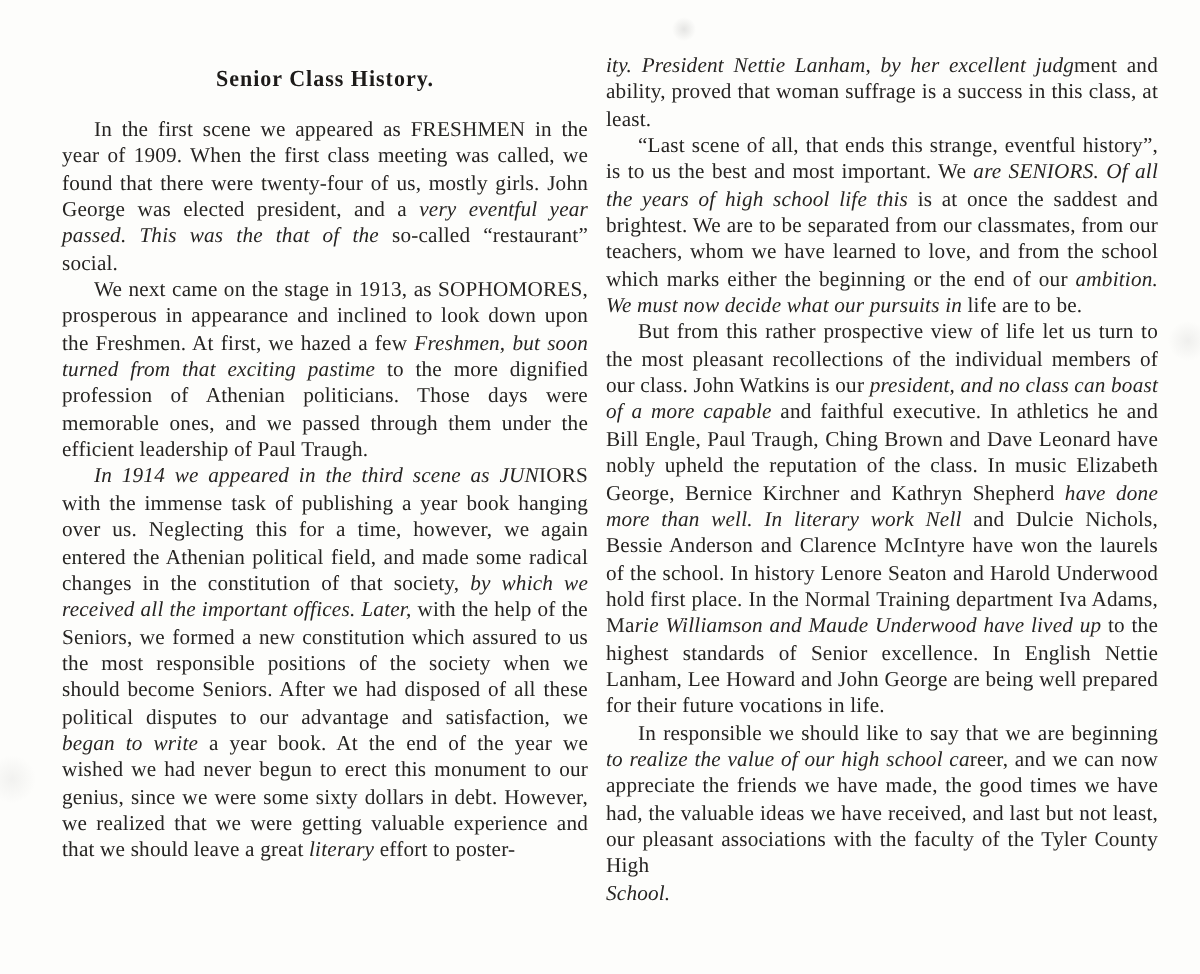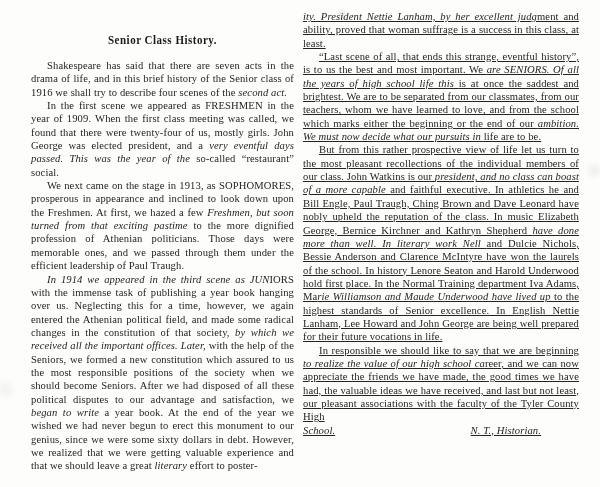--- a/index.html
+++ b/index.html
@@ -16,57 +16,56 @@
   }
   .col{
     position:absolute;
     font-size:10.6px;
     line-height:13.35px;
     text-align:justify;
     text-justify:inter-word;
     letter-spacing:.1px;
   }
   .col-left{left:31px;top:30px;width:263px;}
-  .col-right{left:303px;top:10px;width:276px;text-decoration:underline;}
+  .col-right{left:303px;top:27px;width:276px;}
   .title{
     font-family:Liberation Serif, serif;
     font-weight:bold;
     font-size:11px;
     line-height:20px;
     text-align:center;
     letter-spacing:.5px;
     margin:0 0 9px 0;
     color:#1d1b19;
     transform:scaleY(1.05);
   }
   p.para{margin:0;padding:0;}
   p.indent{text-indent:16px;}
   .it{font-style:italic;}
   .closing-line{
     display:flex;
     justify-content:space-between;
     font-style:italic;
+    flex-direction:column;
   }
   .closing-word{padding-left:0;}
   .signature{padding-right:38px;}
 </style>
 </head>
 <body>
 
 <div class="page">
   <div class="col col-left">
     <h1 class="title">Senior Class History.</h1>
-  <p class="para indent"><span>Shakespeare has said that there are seven acts in the drama of life, and in this brief history of the Senior class of 1916 we shall try to describe four scenes of the </span><span class="it">second act.</span></p>
-      <p class="para indent"><span>In the first scene we appeared as FRESHMEN in the year of 1909.  When the first class meeting was called, we found that there were twenty-four of us, mostly girls.  John George was elected president, and a </span><span class="it">very eventful days passed.  This was the year of the </span><span>so-called “restaurant” social.</span></p>
+      <p class="para indent"><span>In the first scene we appeared as FRESHMEN in the year of 1909.  When the first class meeting was called, we found that there were twenty-four of us, mostly girls.  John George was elected president, and a </span><span class="it">very eventful year passed.  This was the that of the </span><span>so-called “restaurant” social.</span></p>
       <p class="para indent"><span>We next came on the stage in 1913, as SOPHOMORES, prosperous in appearance and inclined to look down upon the Freshmen.  At first, we hazed a few </span><span class="it">Freshmen, but soon turned from that exciting pastime </span><span>to the more dignified profession of Athenian politicians.  Those days were memorable ones, and we passed through them under the efficient leadership of Paul Traugh.</span></p>
       <p class="para indent"><span class="it">In 1914 we appeared in the third scene as JUN</span><span>IORS with the immense task of publishing a year book hanging over us.  Neglecting this for a time, however, we again entered the Athenian political field, and made some radical changes in the constitution of that society, </span><span class="it">by which we received all the important offices.  Later, </span><span>with the help of the Seniors, we formed a new constitution which assured to us the most responsible positions of the society when we should become Seniors.  After we had disposed of all these political disputes to our advantage and satisfaction, we </span><span class="it">began to write </span><span>a year book.  At the end of the year we wished we had never begun to erect this monument to our genius, since we were some sixty dollars in debt.  However, we realized that we were getting valuable experience and that we should leave a great </span><span class="it">literary </span><span>effort to poster-</span></p>
     </div>
   <div class="col col-right">
   <p class="para"><span class="it">ity.  President Nettie Lanham, by her excellent judg</span><span>ment and ability, proved that woman suffrage is a success in this class, at least.</span></p>
       <p class="para indent"><span>“Last scene of all, that ends this strange, eventful history”, is to us the best and most important.  We </span><span class="it">are SENIORS.  Of all the years of high school life this </span><span>is at once the saddest and brightest.  We are to be separated from our classmates, from our teachers, whom we have learned to love, and from the school which marks either the beginning or the end  of our </span><span class="it">ambition.  We must now decide what our pursuits in </span><span>life are to be.</span></p>
       <p class="para indent"><span>But from this rather prospective view of life let us turn to the most pleasant recollections of the individual members of our class.  John  Watkins is our </span><span class="it">president, and no class can boast of a more capable </span><span>and faithful executive.  In athletics he and Bill Engle, Paul Traugh, Ching Brown and Dave Leonard have nobly upheld the reputation of the class.  In music Elizabeth George, Bernice Kirchner and Kathryn Shepherd </span><span class="it">have done more than well.  In literary work Nell </span><span>and Dulcie Nichols, Bessie Anderson and Clarence McIntyre have won the laurels of the school.  In history Lenore Seaton and Harold Underwood hold first place.  In the Normal Training department Iva Adams, Ma</span><span class="it">rie Williamson and Maude Underwood have lived up </span><span>to the highest standards of Senior excellence.  In English Nettie Lanham, Lee Howard and John George are being well prepared for their future vocations in life.</span></p>
       <p class="para indent"><span>In responsible we should like to say that we are beginning </span><span class="it">to realize the value of our high school ca</span><span>reer, and we can now appreciate the friends we have made, the good times we have had, the valuable ideas we have received, and last but not least, our pleasant associations with the faculty of the Tyler County High</span></p>
       <div class="closing-line">
         <span class="closing-word">School.</span>
-        <span class="signature">N. T., Historian.</span>
       </div>
     </div>
 </div>
 
 </body></html>

